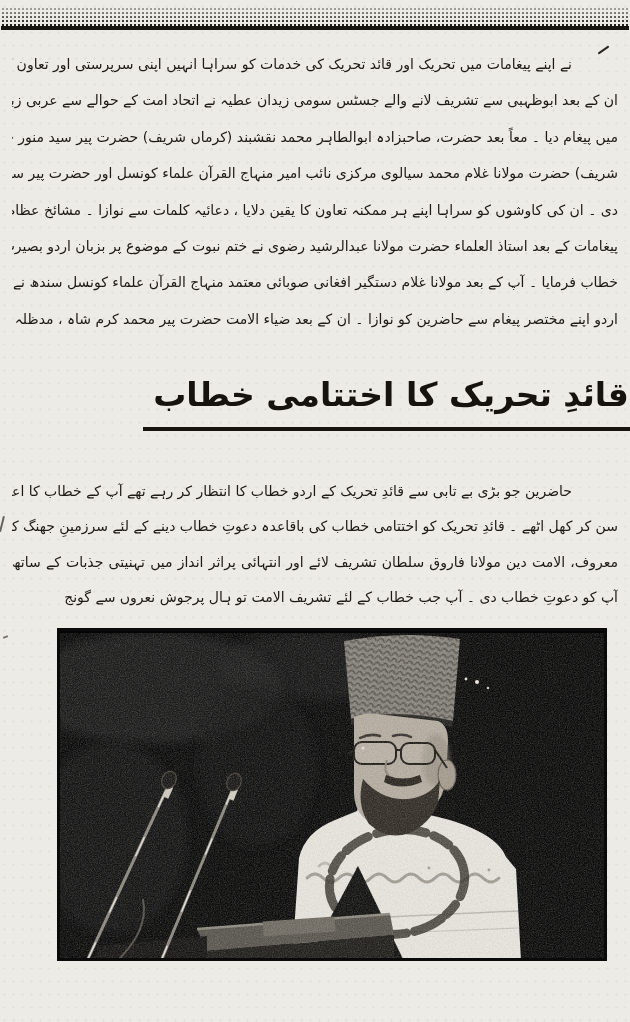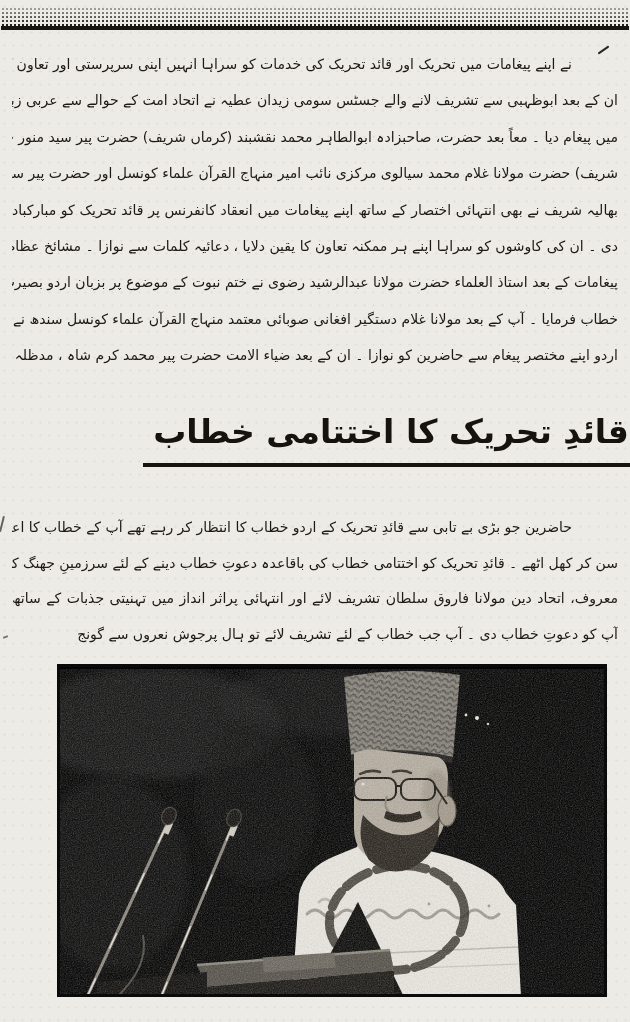--- a/index.html
+++ b/index.html
@@ -78,21 +78,20 @@
   <div class="para">
 
       <div class="line">نے اپنے پیغامات میں تحریک اور قائد تحریک کی خدمات کو سراہا انہیں اپنی سرپرستی اور تعاون کا یقین دلایا</div>
 
       <div class="line">ان کے بعد ابوظہبی سے تشریف لانے والے جسٹس سومی زیدان عطیہ نے اتحاد امت کے حوالے سے عربی زبان</div>
 
       <div class="line">میں پیغام دیا ۔ معاً بعد حضرت، صاحبزادہ ابوالطاہر محمد نقشبند (کرماں شریف) حضرت پیر سید منور حسین شاہ (علی پور</div>
 
       <div class="line">شریف) حضرت مولانا غلام محمد سیالوی مرکزی نائب امیر منہاج القرآن علماء کونسل اور حضرت پیر سید یعقوب شاہ</div>
 
-      <div class="line">بھالیہ شریف نے بھی انتہائی اختصار کے ساتھ اپنے پیغامات میں انعقاد کانفرنس پر قائد تحریک کو مبارکباد</div>
 
       <div class="line">دی ۔ ان کی کاوشوں کو سراہا اپنے ہر ممکنہ تعاون کا یقین دلایا ، دعائیہ کلمات سے نوازا ۔ مشائخ عظام کے</div>
 
       <div class="line">پیغامات کے بعد استاذ العلماء حضرت مولانا عبدالرشید رضوی نے ختم نبوت کے موضوع پر بزبان اردو بصیرت افروز</div>
 
       <div class="line">خطاب فرمایا ۔ آپ کے بعد مولانا غلام دستگیر افغانی صوبائی معتمد منہاج القرآن علماء کونسل سندھ نے بزبان</div>
 
       <div class="line">اردو اپنے مختصر پیغام سے حاضرین کو نوازا ۔ ان کے بعد ضیاء الامت حضرت پیر محمد کرم شاہ ، مدظلہ العالی</div>
 
     </div>
@@ -100,23 +99,23 @@
   <div class="heading-row">
     <h1 class="heading">قائدِ تحریک کا اختتامی خطاب</h1>
   </div>
 
   <div class="para para2">
 
       <div class="line">حاضرین جو بڑی بے تابی سے قائدِ تحریک کے اردو خطاب کا انتظار کر رہے تھے آپ کے خطاب کا اعلان</div>
 
       <div class="line">سن کر کھل اٹھے ۔ قائدِ تحریک کو اختتامی خطاب کی باقاعدہ دعوتِ خطاب دینے کے لئے سرزمینِ جھنگ کے</div>
 
-      <div class="line">معروف، اتحاد دین مولانا فاروق سلطان تشریف لائے اور انتہائی پراثر انداز میں تہنیتی جذبات کے ساتھ</div>
-
-      <div class="line">آپ کو دعوتِ خطاب دی ۔ آپ جب خطاب کے لئے تشریف لائے تو ہال پرجوش نعروں سے گونج</div>
+      <div class="line">معروف، الامت دین مولانا فاروق سلطان تشریف لائے اور انتہائی پراثر انداز میں تہنیتی جذبات کے ساتھ</div>
+
+      <div class="line">آپ کو دعوتِ خطاب دی ۔ آپ جب خطاب کے لئے تشریف الامت تو ہال پرجوش نعروں سے گونج</div>
     </div>
 
   <figure class="photo" role="img" aria-label="Black-and-white photograph of a bearded man wearing a karakul cap and eyeglasses, dressed in white, standing at a podium; two microphone stands rise from the lower left and a white banner with a circular emblem covers the podium front">
     <svg viewBox="0 0 550 333" width="550" height="333" xmlns="http://www.w3.org/2000/svg">
       <defs>
         <filter id="speckW" x="0" y="0" width="100%" height="100%">
           <feTurbulence type="fractalNoise" baseFrequency="0.85" numOctaves="2" seed="7" result="n"></feTurbulence>
           <feColorMatrix in="n" type="matrix" values="0 0 0 0 1  0 0 0 0 1  0 0 0 0 0.95  0.8 0.8 0.8 0 -0.95"></feColorMatrix>
         </filter>
         <filter id="speckB" x="0" y="0" width="100%" height="100%">

